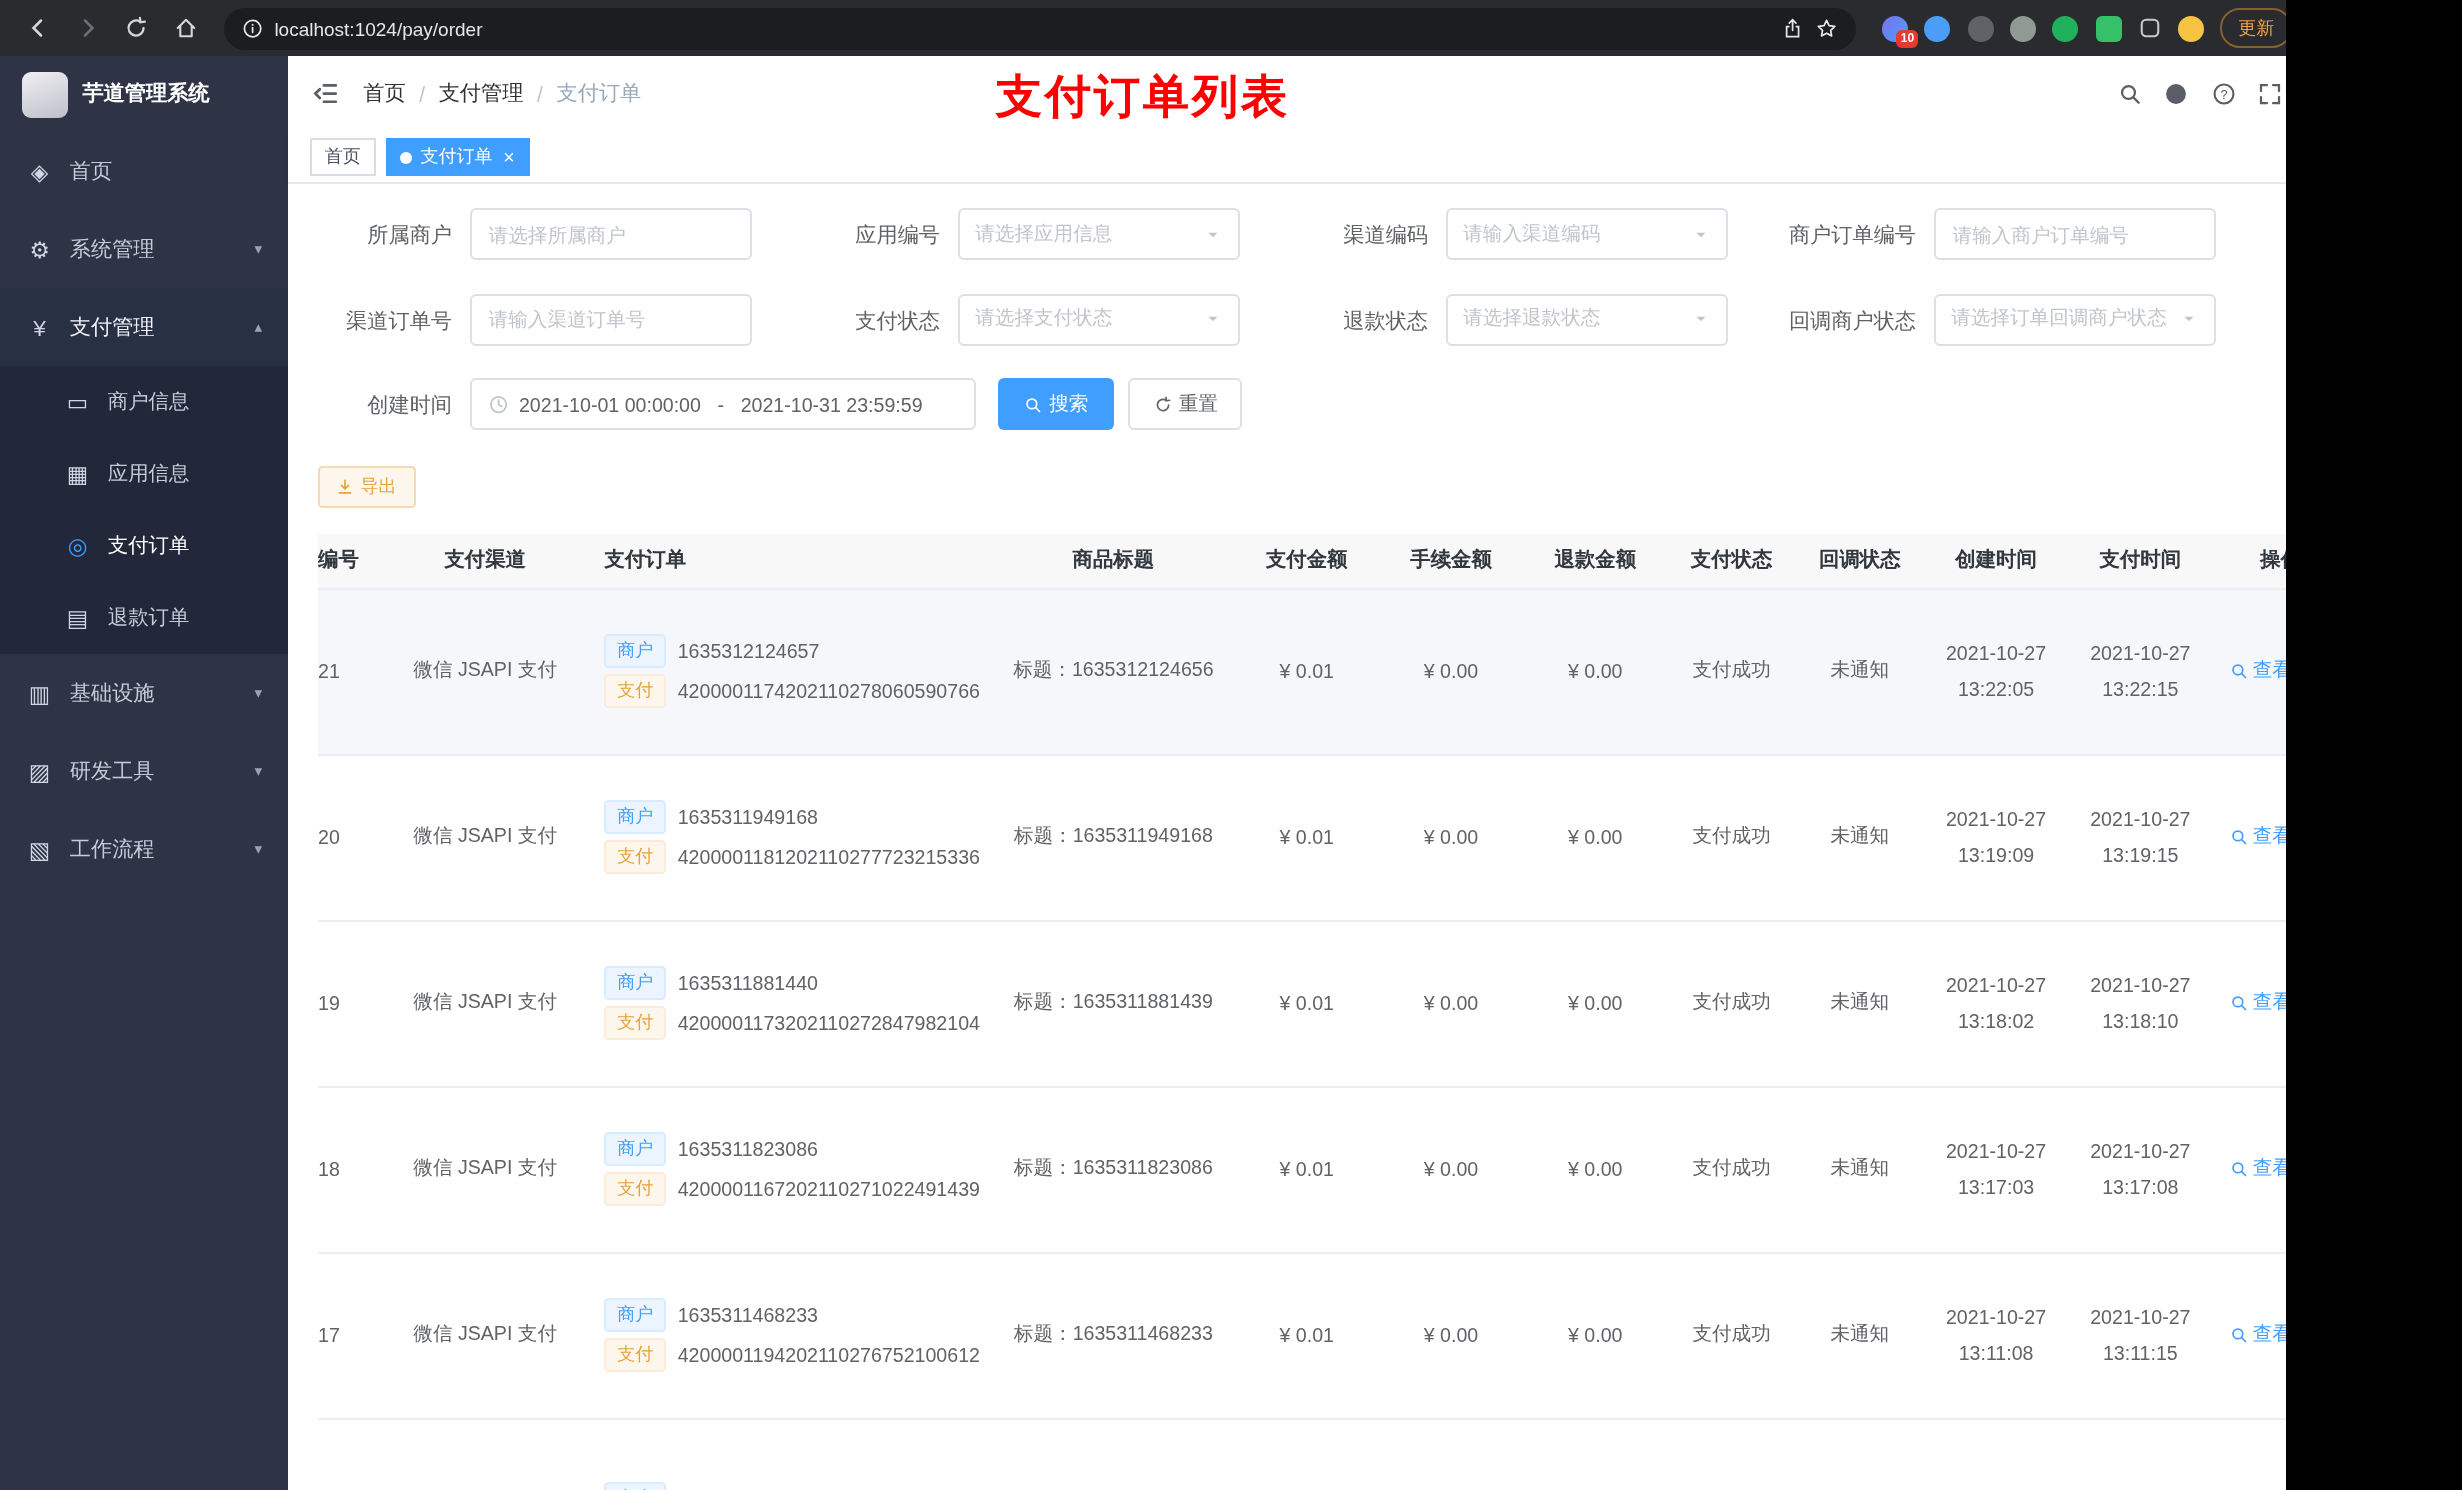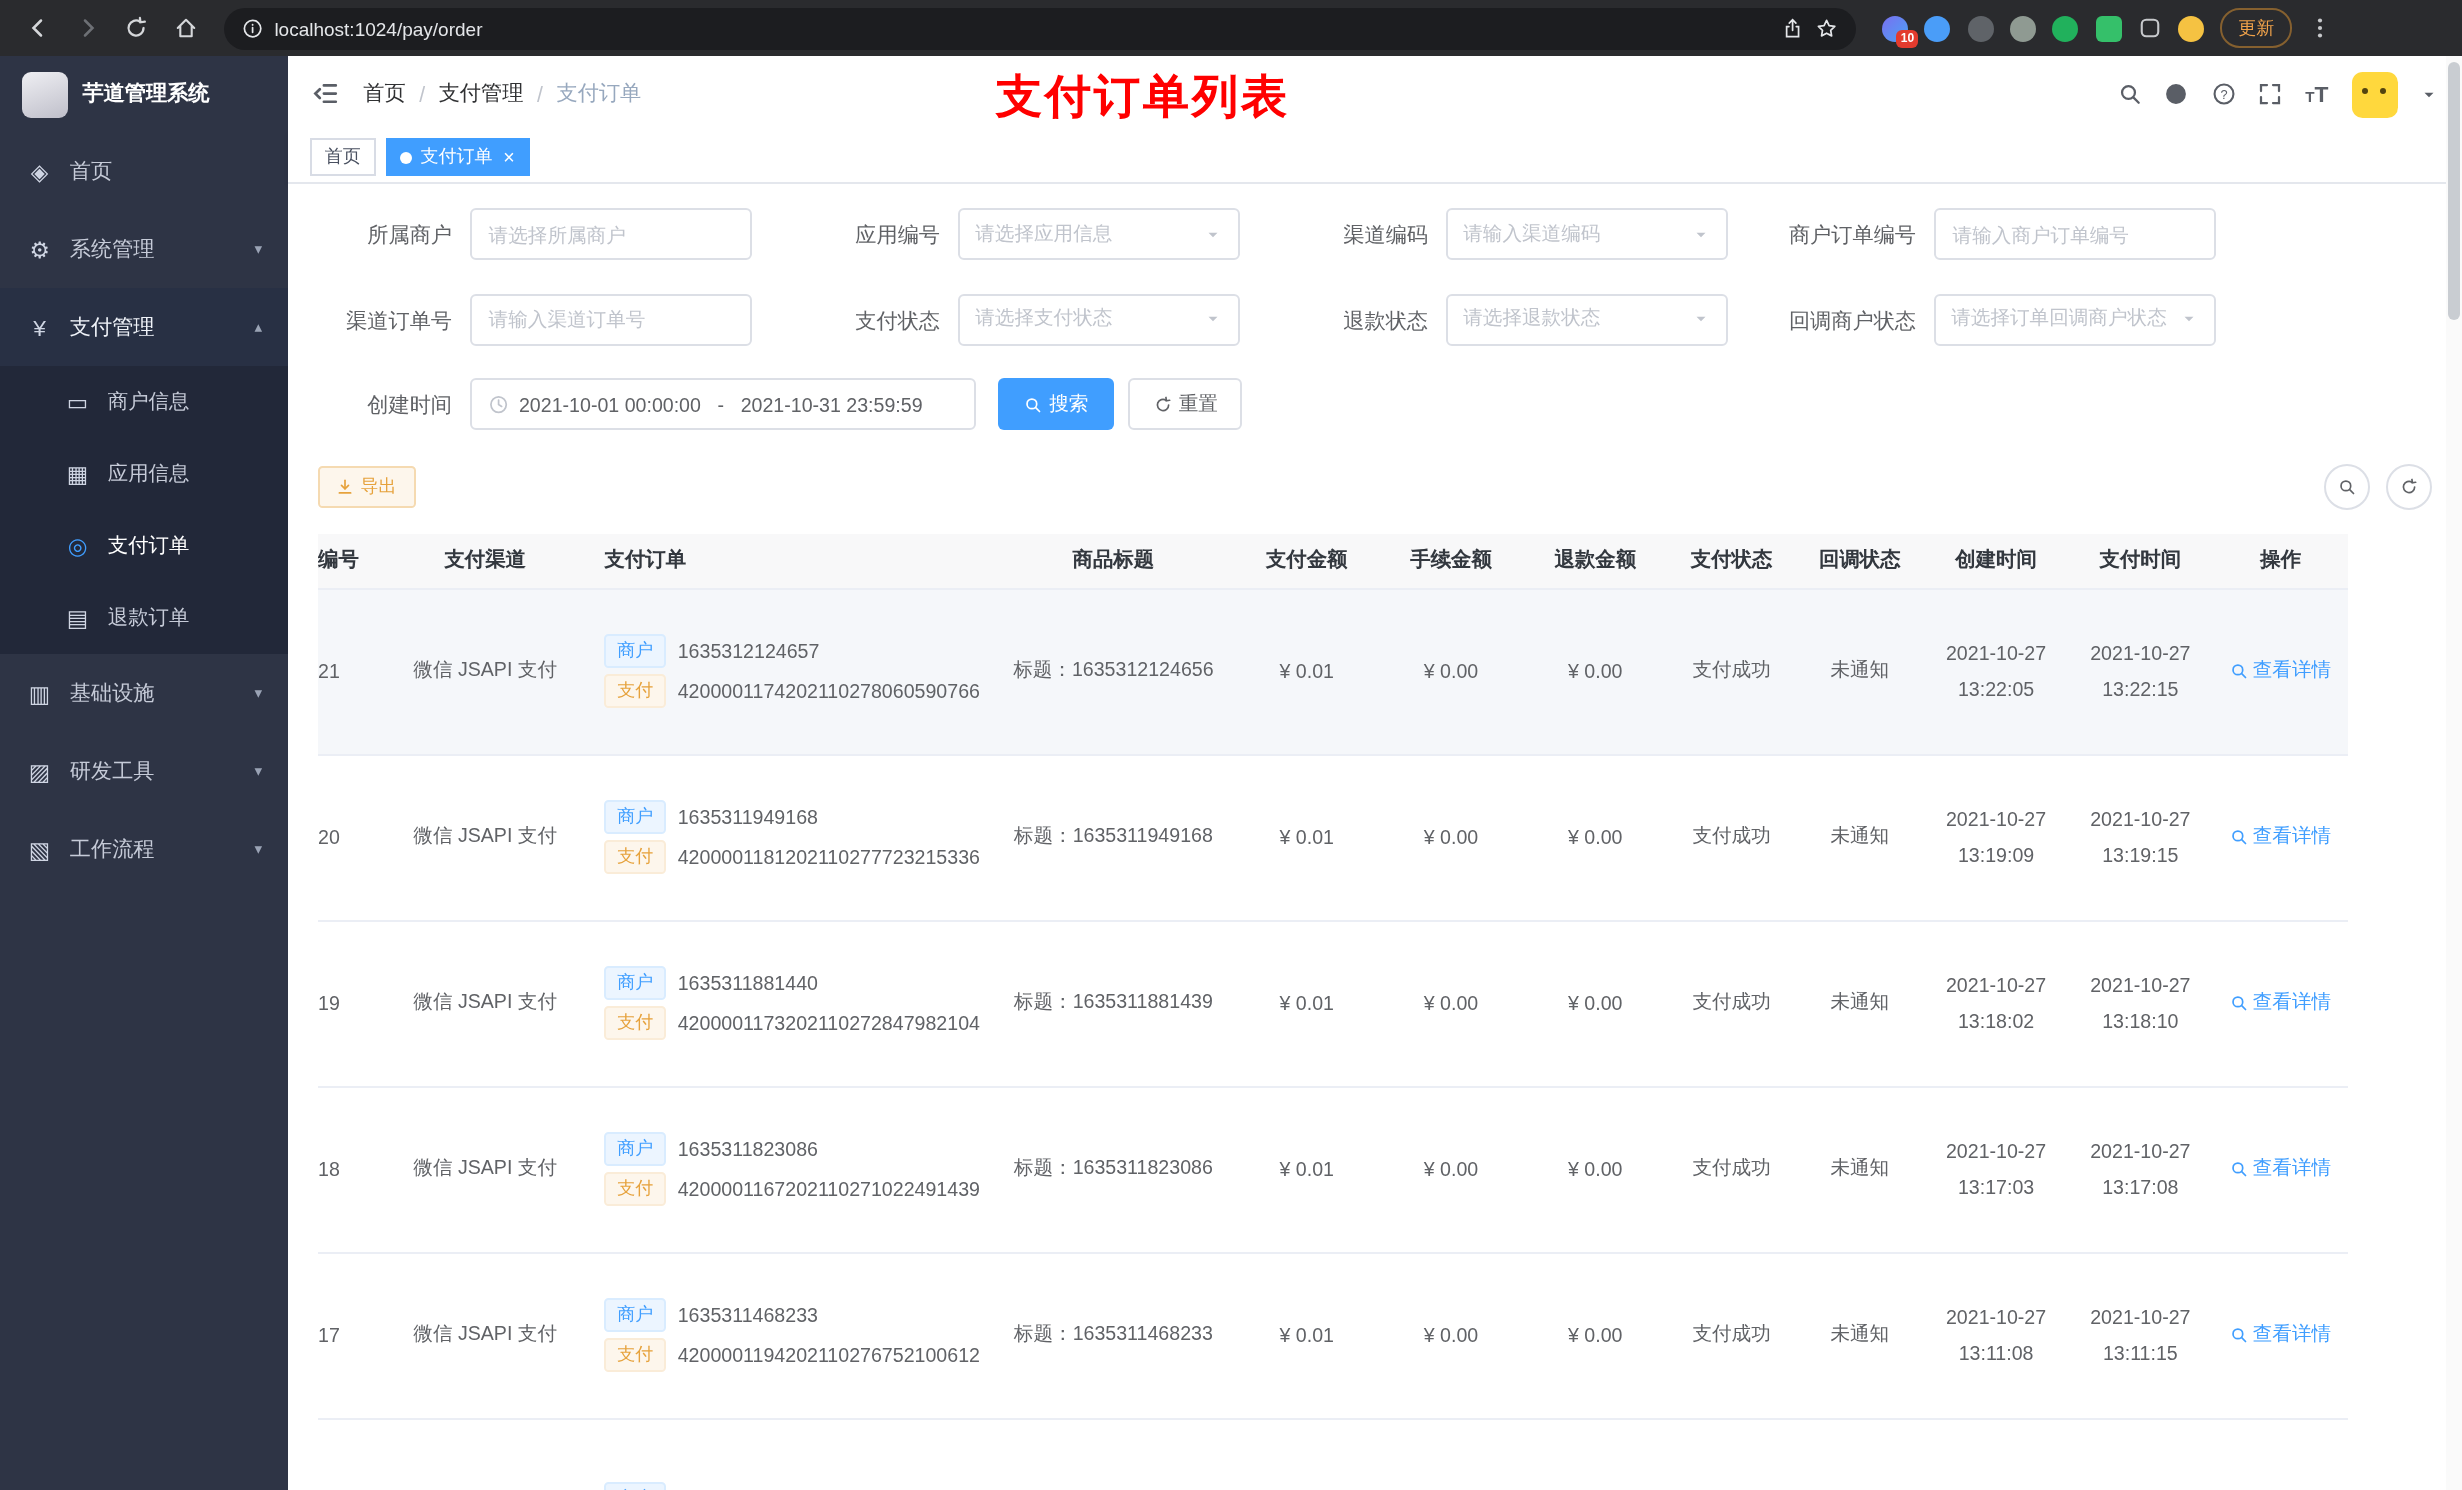--- a/index.html
+++ b/index.html
@@ -1,17 +1,17 @@
 <!DOCTYPE html>
 <html style="font-size:12px"><head>
 <meta charset="utf-8">
 <style>
   * { margin:0; padding:0; box-sizing:border-box; }
   body { font-family:"Liberation Sans","DejaVu Sans",sans-serif; background:#000; overflow:hidden; }
-  .stage { width:2462px; height:1490px; overflow:hidden; }
+  .stage { width:2286px; height:1490px; overflow:hidden; }
   .viewport { width:1231px; height:745px; transform:scale(2); transform-origin:0 0; background:#fff; position:relative; overflow:hidden; }
   .ic { width:12px; height:12px; flex:0 0 auto; display:inline-block; vertical-align:middle; }
   .ic12 { width:9px; height:9px; }
   .ic14 { width:10.6px; height:10.6px; }
 
   
   .browser { height:28px; background:#2a2b2e; display:flex; align-items:center; padding:0 7.6px; gap:1.5px; }
   .bnav { width:23px; height:23px; border-radius:50%; display:flex; align-items:center; justify-content:center; color:#d5d7da; cursor:pointer; }
   .bnav.dis { color:#6d7075; }
   .urlbar { flex:1; max-width:816px; height:21px; margin:0 6px; background:#1c1d20; border-radius:10.6px; display:flex; align-items:center; padding:0 9px; gap:6px; color:#e4e6e9; font-size:9.5px; min-width:0; }

